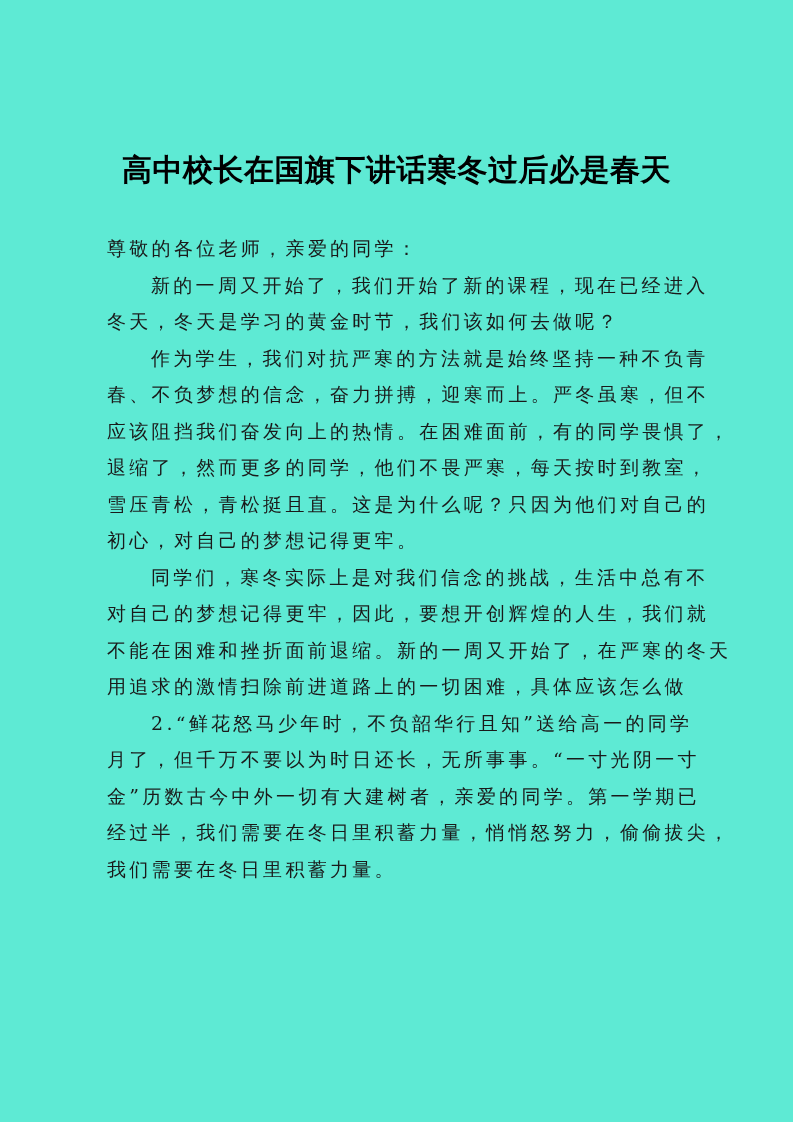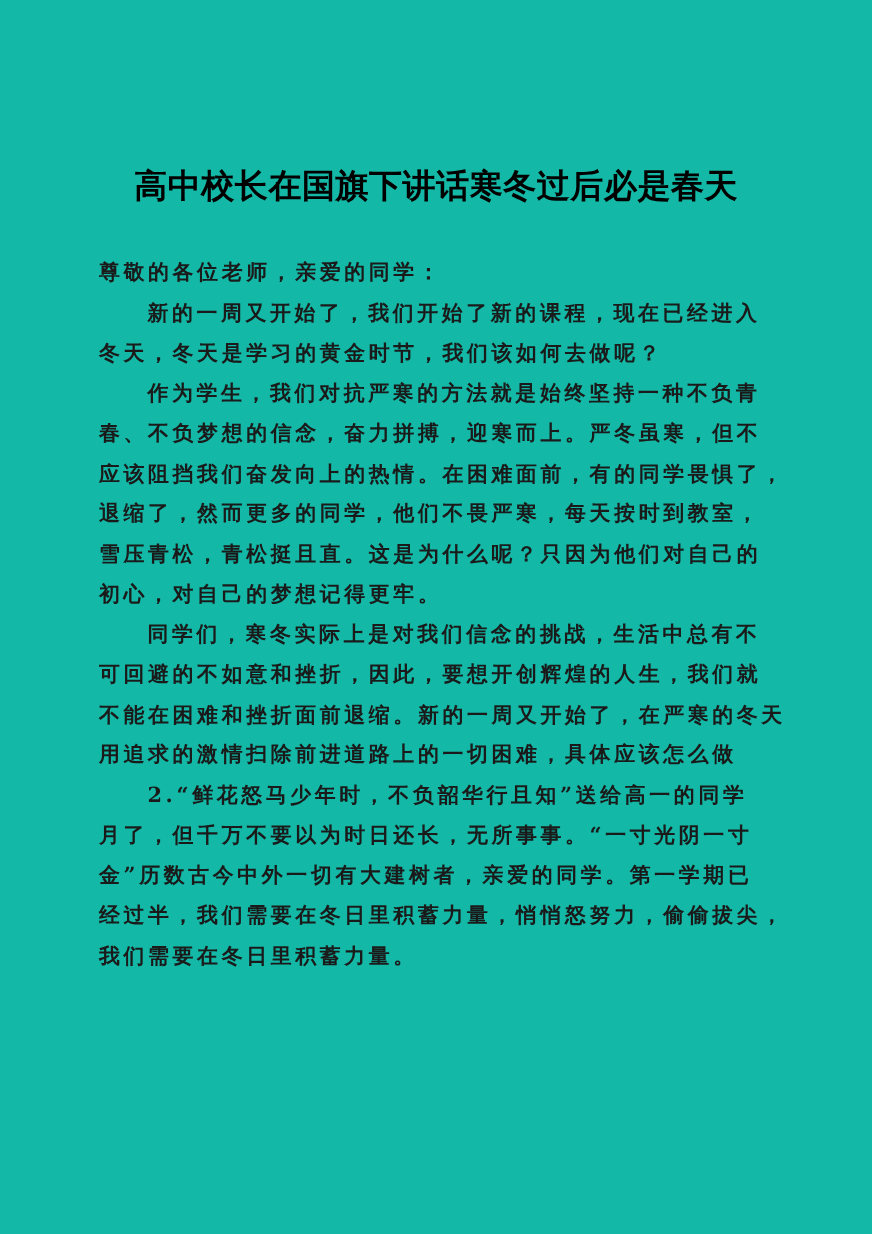--- a/index.html
+++ b/index.html
@@ -13,42 +13,41 @@
       position: relative;
       overflow: hidden;
       font-family: "DejaVu Serif", "Liberation Serif", serif;
       color: #111111;
     }
     .page {
       position: absolute;
       left: 0; top: 0;
       width: 793px;
       height: 1122px;
-      background: #14b8a6;
+      background: #5eead4;
     }
     .title {
       position: absolute;
       left: 0;
       top: 146px;
       width: 793px;
       text-align: center;
       font-family: "DejaVu Sans", "Liberation Sans", sans-serif;
       font-weight: bold;
       font-size: 30px;
       line-height: 48px;
       letter-spacing: 0.5px;
       color: #000000;
       white-space: nowrap;
     }
     .body-text {
       position: absolute;
-      left: 90px;
+      left: 107px;
       top: 230px;
       width: 590px;
-      font-weight: bold;
     }
     .line {
       height: 36.5px;
       line-height: 36.5px;
       font-size: 19px;
       letter-spacing: 3.3px;
       white-space: nowrap;
       color: #1a1a1a;
     }
     .indent {
@@ -65,21 +64,21 @@
     <div class="line">尊敬的各位老师，亲爱的同学：</div>
     <div class="line indent">新的一周又开始了，我们开始了新的课程，现在已经进入</div>
     <div class="line">冬天，冬天是学习的黄金时节，我们该如何去做呢？</div>
     <div class="line indent">作为学生，我们对抗严寒的方法就是始终坚持一种不负青</div>
     <div class="line">春、不负梦想的信念，奋力拼搏，迎寒而上。严冬虽寒，但不</div>
     <div class="line">应该阻挡我们奋发向上的热情。在困难面前，有的同学畏惧了，</div>
     <div class="line">退缩了，然而更多的同学，他们不畏严寒，每天按时到教室，</div>
     <div class="line">雪压青松，青松挺且直。这是为什么呢？只因为他们对自己的</div>
     <div class="line">初心，对自己的梦想记得更牢。</div>
     <div class="line indent">同学们，寒冬实际上是对我们信念的挑战，生活中总有不</div>
-    <div class="line">可回避的不如意和挫折，因此，要想开创辉煌的人生，我们就</div>
+    <div class="line">对自己的梦想记得更牢，因此，要想开创辉煌的人生，我们就</div>
     <div class="line">不能在困难和挫折面前退缩。新的一周又开始了，在严寒的冬天</div>
     <div class="line">用追求的激情扫除前进道路上的一切困难，具体应该怎么做</div>
     <div class="line indent">2.“鲜花怒马少年时，不负韶华行且知”送给高一的同学</div>
     <div class="line">月了，但千万不要以为时日还长，无所事事。“一寸光阴一寸</div>
     <div class="line">金”历数古今中外一切有大建树者，亲爱的同学。第一学期已</div>
     <div class="line">经过半，我们需要在冬日里积蓄力量，悄悄怒努力，偷偷拔尖，</div>
     <div class="line">我们需要在冬日里积蓄力量。</div>
   </div>
 </div>
 

